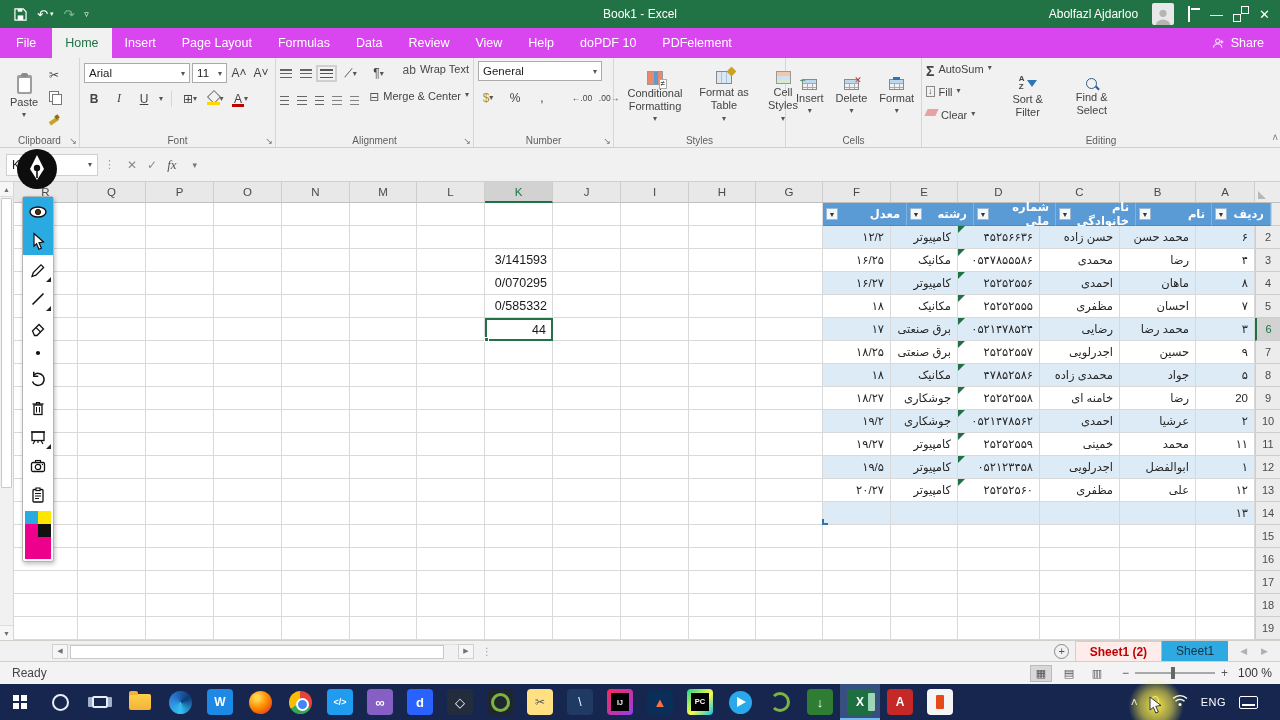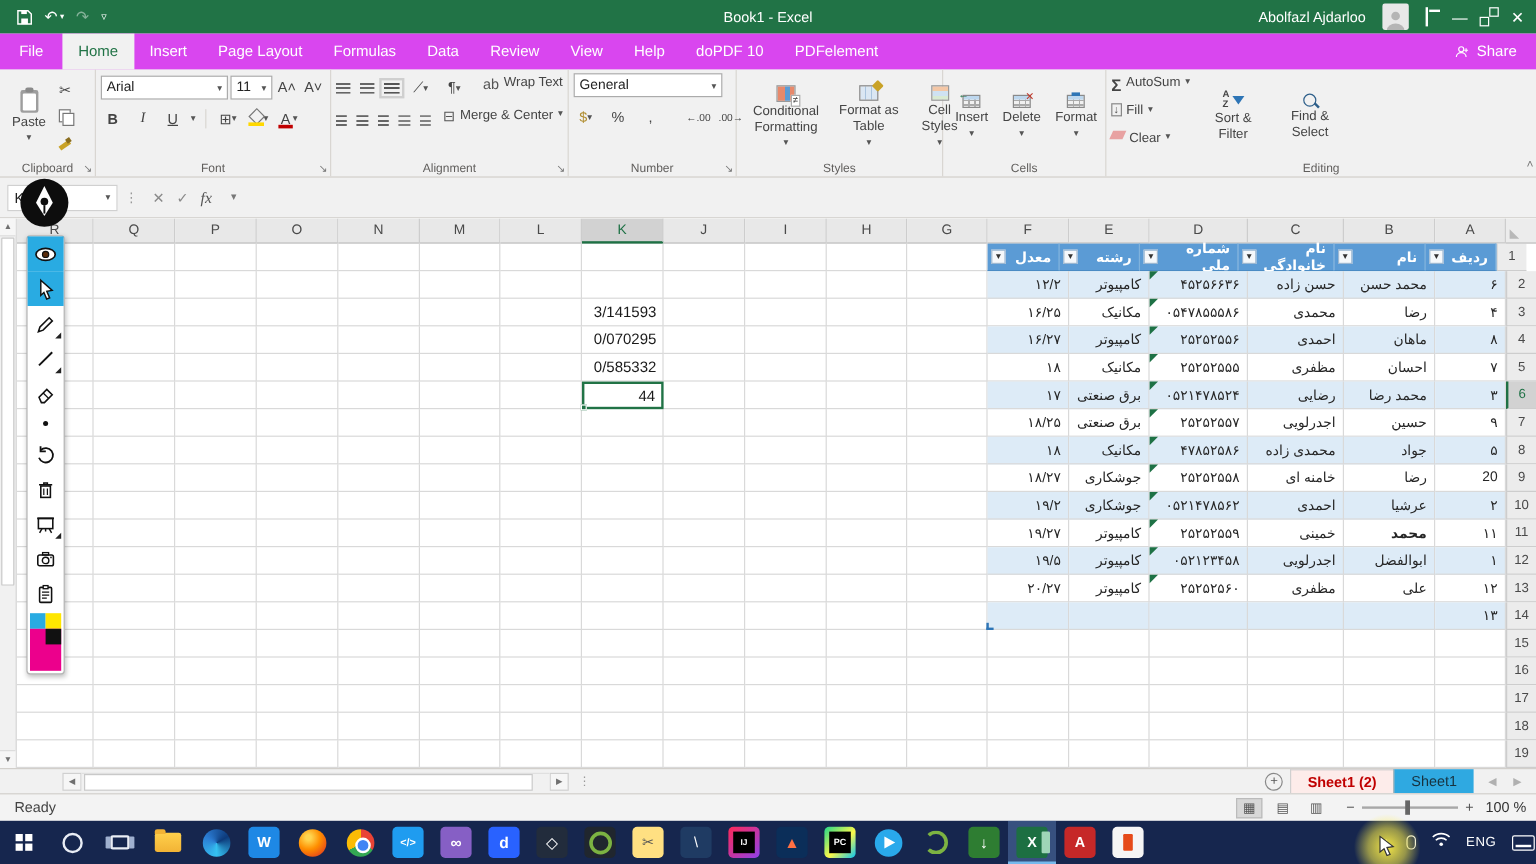--- a/index.html
+++ b/index.html
@@ -191,21 +191,21 @@
   .pycharm-icon .g{background:#000;width:18px;height:18px;display:flex;align-items:center;justify-content:center;font-size:7.5px;}
   .telegram-icon{width:23px;height:23px;border-radius:50%;background:#29a9eb;}
   .telegram-icon:after{content:"";width:0;height:0;border-left:9px solid #fff;border-top:5px solid transparent;border-bottom:5px solid transparent;margin-left:3px;}
   .green-ring-app-icon:after{content:"";width:14px;height:14px;border:3px solid #7cb342;border-radius:50%;border-left-color:transparent;}
   .idm-icon{background:#2e7d32;font-size:13px;}
   .excel-icon{background:#1d6f42;border-radius:3px;}
   .excel-icon:before{content:"";position:absolute;right:-2px;top:4px;width:7px;height:18px;background:#9fd5b7;border-radius:1px;}
   .acrobat-icon{background:#c62828;font-size:12px;}
   .office-app-icon{background:#f5f5f5;}
   .office-app-icon:after{content:"";width:8px;height:14px;background:#e64a19;border-radius:1px;}
-  .tray{margin-left:auto;display:flex;align-items:center;gap:13px;padding-right:1px;color:#fff;}
+  .tray{margin-left:auto;display:flex;align-items:center;gap:13px;padding-right:22px;color:#fff;}
   .chevron-up{font-size:12px;color:#e8e8e8;transform:translateY(1px);}
   .tray-lang{font-size:11px;letter-spacing:.5px;}
   .kbicon{width:19px;height:13px;border:1.5px solid #fff;border-radius:2px;position:relative;}
   .kbicon:after{content:"";position:absolute;left:2px;bottom:2px;right:2px;height:2px;background:#fff;}
   .micicon{width:8px;height:12px;border:1.5px solid #eee;border-radius:4px;position:relative;}
   .glowcursor{position:absolute;right:96px;top:-6px;width:56px;height:56px;border-radius:50%;background:radial-gradient(circle,rgba(255,240,70,.95) 0%,rgba(255,240,70,.55) 40%,rgba(255,240,70,0) 70%);pointer-events:none;z-index:5;}
   .glowcursor svg{position:absolute;left:20px;top:18px;}
 </style>
 </head>
 <body>
@@ -490,21 +490,21 @@
             <div class="cell" style="width: 68px;"></div>
             <div class="cell" style="width: 68px;"></div>
             <div class="cell" style="width: 68px;"></div>
             <div class="cell" style="width: 67px;"></div>
             <div class="cell" style="width: 68px;"></div>
             <div class="cell" style="width: 68px;"></div>
             <div class="cell" style="width: 68px;"></div>
             <div class="cell" style="width: 68px;"></div>
             <div class="cell" style="width: 67px;"></div>
             <div class="cell" style="width: 67px;"></div>
-            <div class="cell th" style="width: 60px;">
+            <div class="cell th" style="width: 84px;">
               <span>معدل</span>
               <span class="filterbox">▼</span>
             </div>
             <div class="cell th" style="width: 67px;">
               <span>رشته</span>
               <span class="filterbox">▼</span>
             </div>
             <div class="cell th" style="width: 82px;">
               <span>شماره ملی</span>
               <span class="filterbox">▼</span>
@@ -848,21 +848,21 @@
             <div class="cell tc" style="width: 67px;">
               <span>کامپیوتر</span>
             </div>
             <div class="cell tc" style="width: 82px;">
               <span>۲۵۲۵۲۵۵۹</span>
               <span class="err-tri"></span>
             </div>
             <div class="cell tc" style="width: 80px;">
               <span>خمینی</span>
             </div>
-            <div class="cell tc" style="width: 76px; font-weight: bold;">
+            <div class="cell tc" style="width: 76px;">
               <span>محمد</span>
             </div>
             <div class="cell tc" style="width: 59px;">
               <span>۱۱</span>
             </div>
             <div class="rowhdr">11</div>
           </div>
           <div class="srow">
             <div class="cell" style="width: 64px;"></div>
             <div class="cell" style="width: 68px;"></div>

